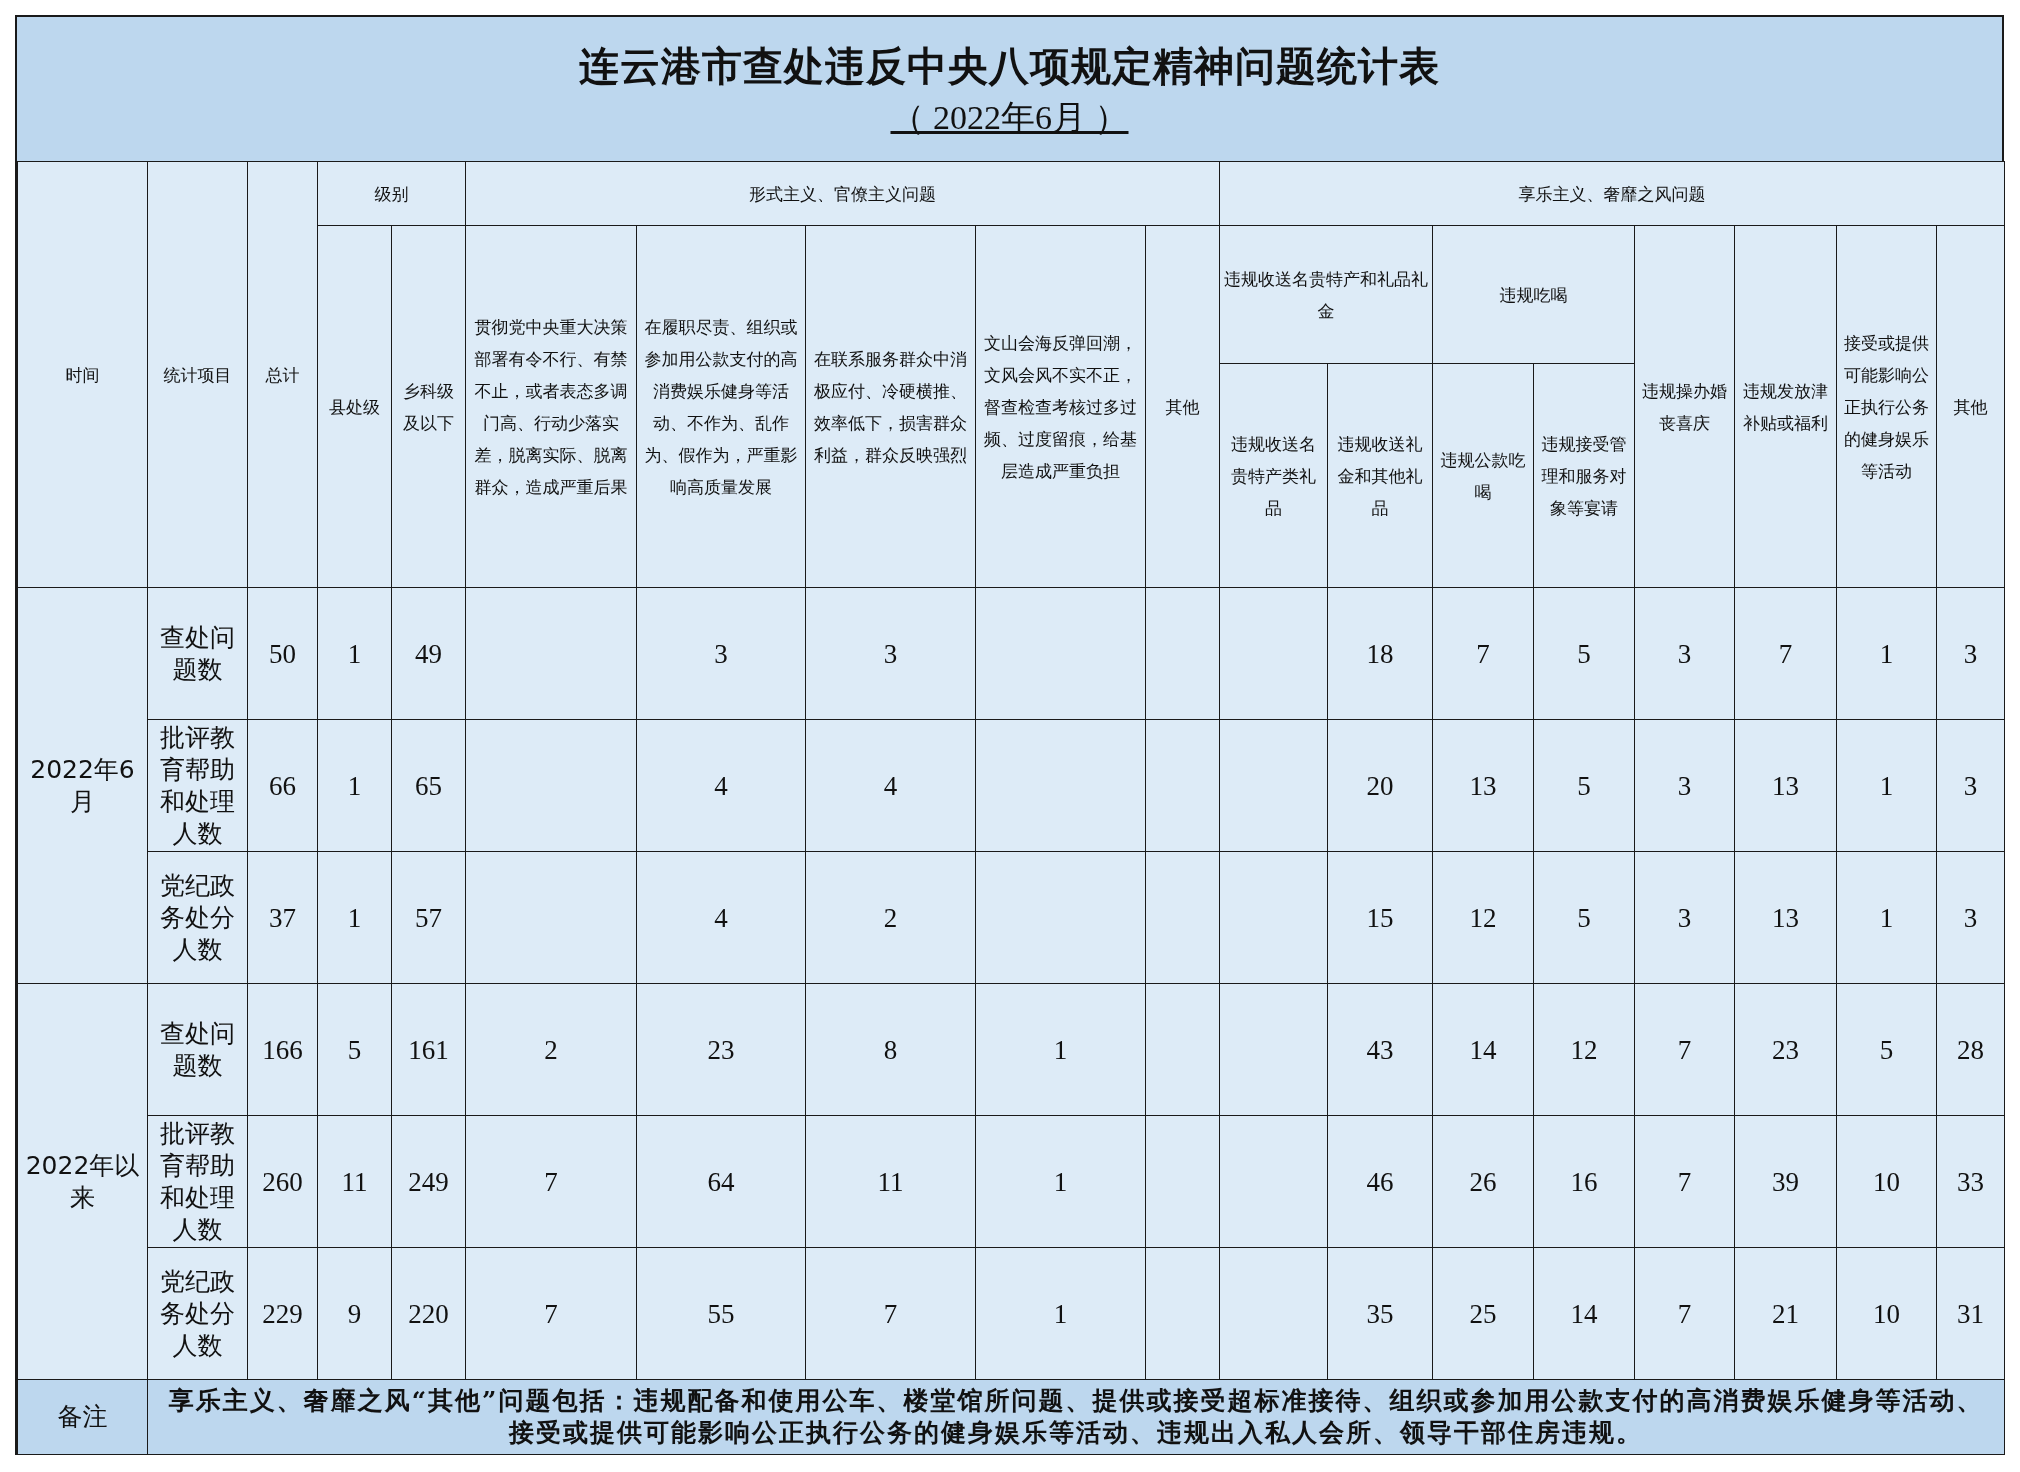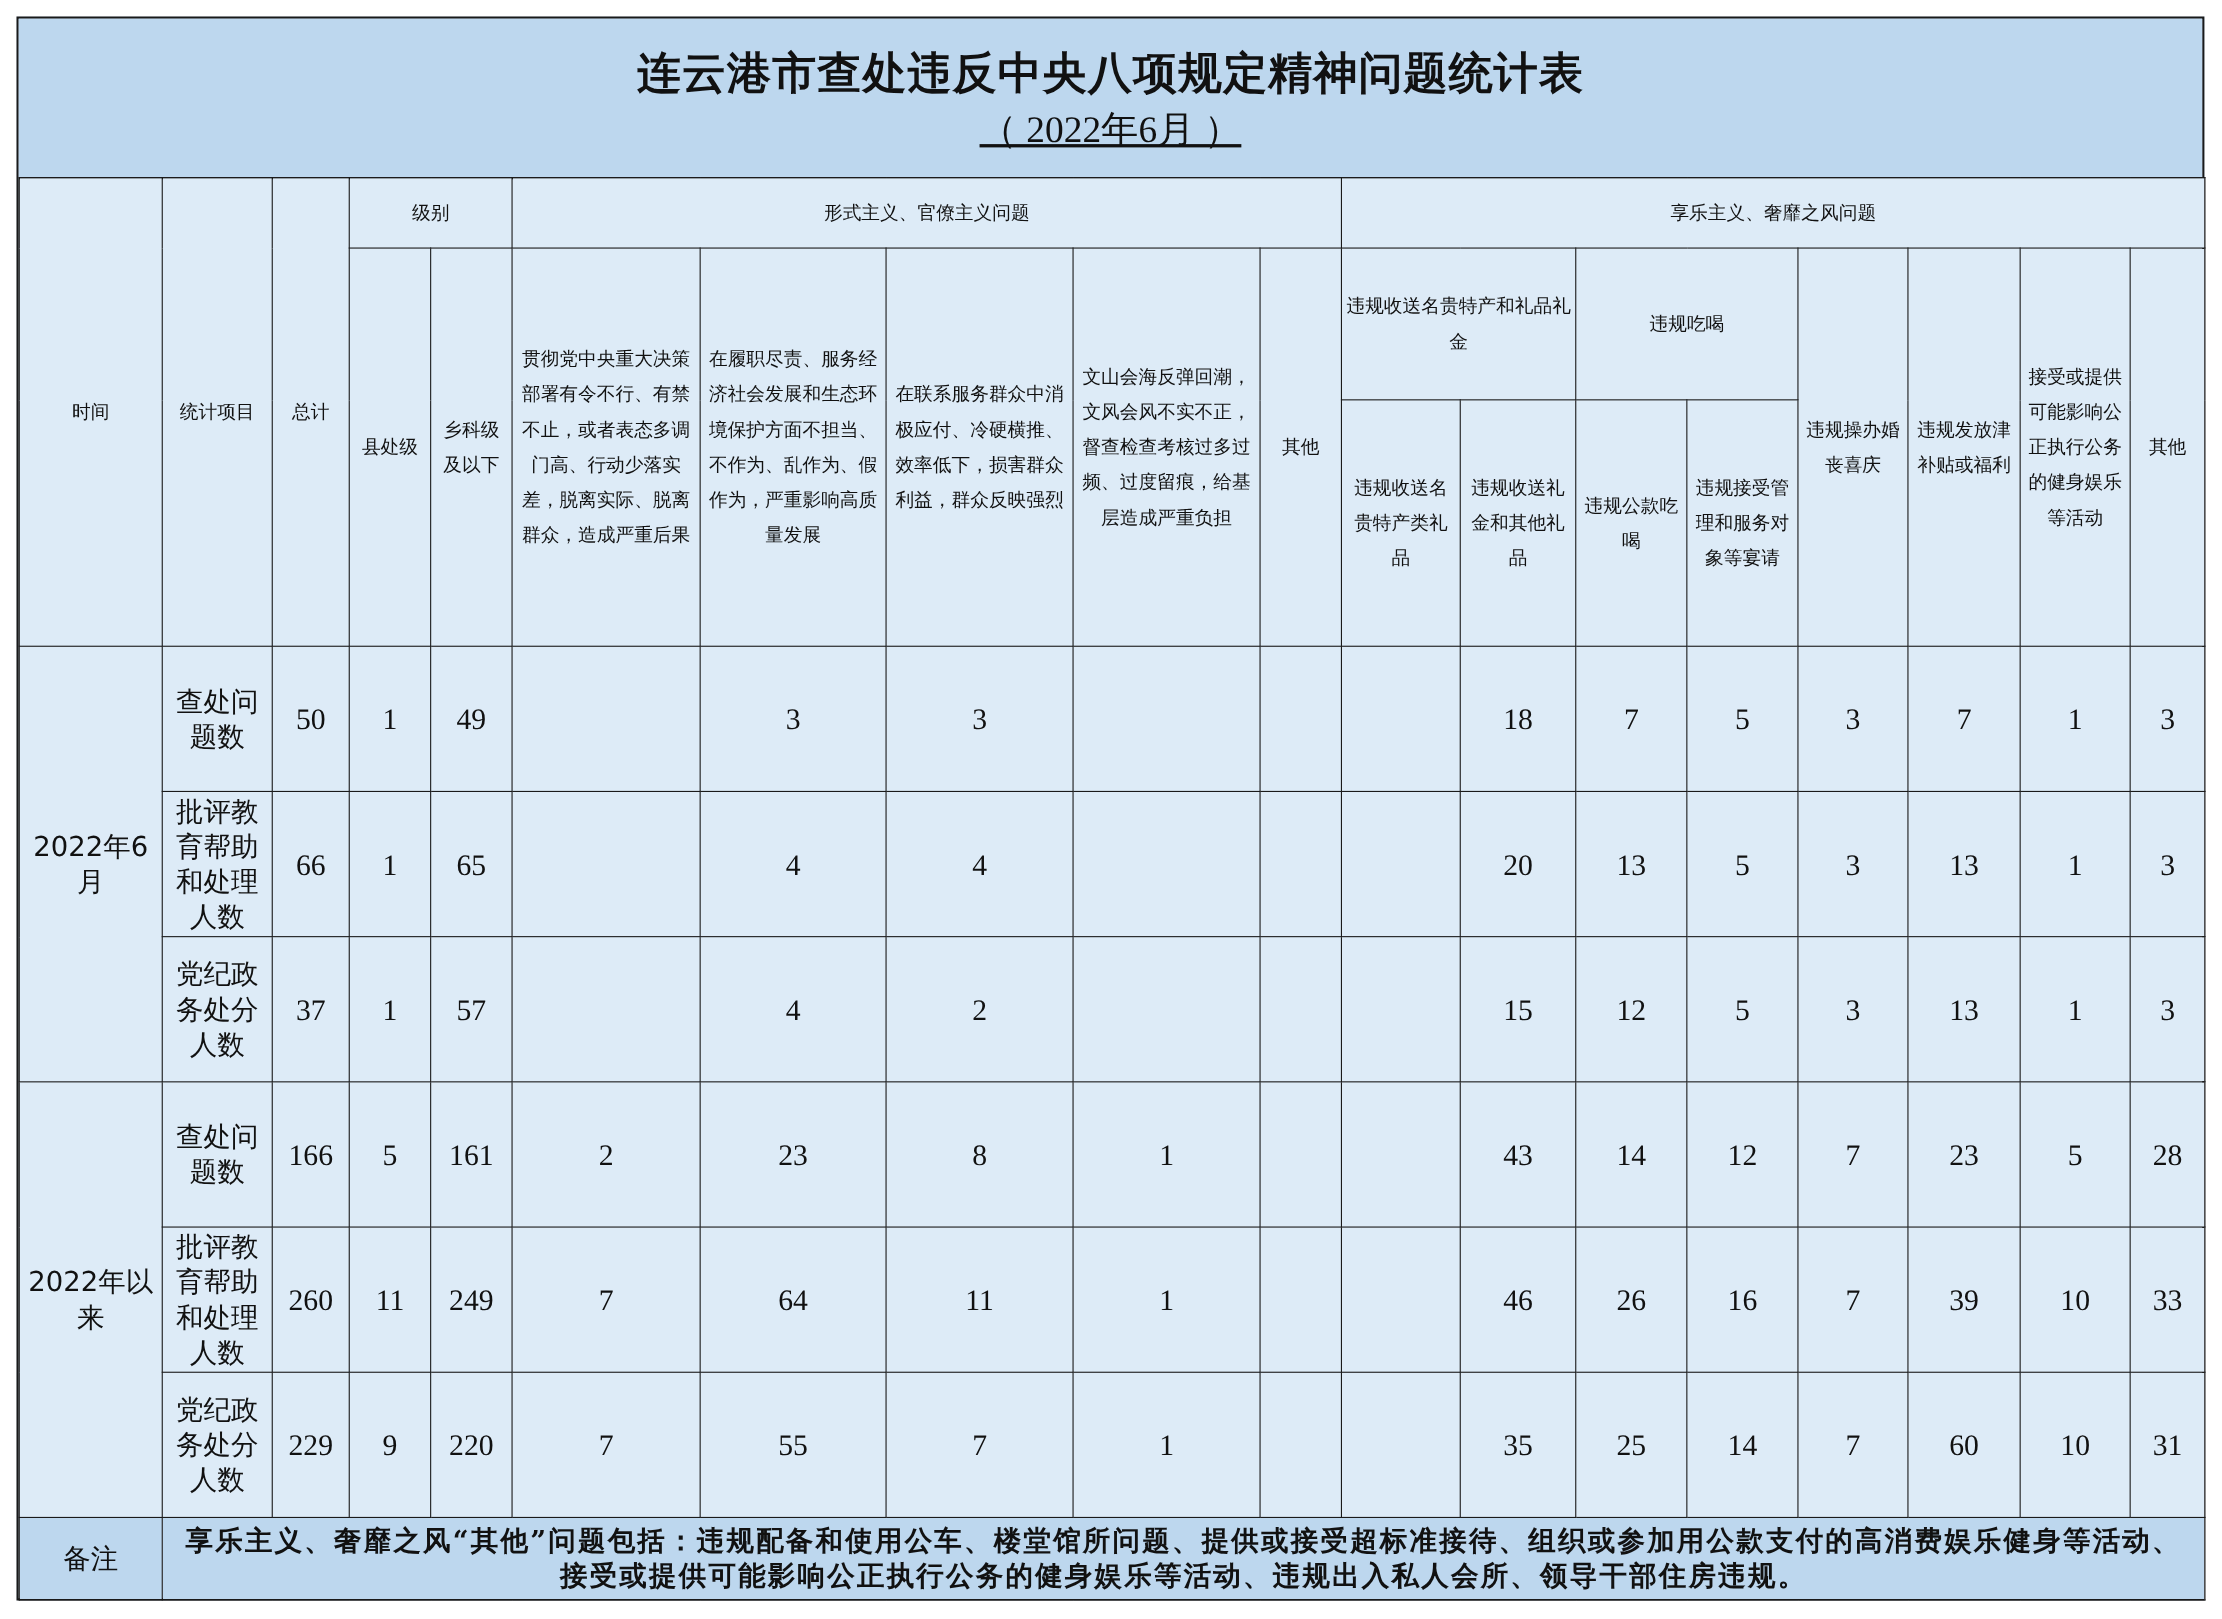--- a/index.html
+++ b/index.html
@@ -62,21 +62,21 @@
         <td rowspan="3" class="hdr">统计项目</td>
         <td rowspan="3" class="hdr">总计</td>
         <td colspan="2" class="hdr">级别</td>
         <td colspan="5" class="hdr">形式主义、官僚主义问题</td>
         <td colspan="8" class="hdr">享乐主义、奢靡之风问题</td>
       </tr>
       <tr style="height:138px">
         <td rowspan="2" class="hdr">县处级</td>
         <td rowspan="2" class="hdr">乡科级及以下</td>
         <td rowspan="2" class="hdr">贯彻党中央重大决策部署有令不行、有禁不止，或者表态多调门高、行动少落实差，脱离实际、脱离群众，造成严重后果</td>
-        <td rowspan="2" class="hdr">在履职尽责、服务经济社会发展和生态环境保护方面不担当、不作为、乱作为、假作为，严重影响高质量发展</td>
+        <td rowspan="2" class="hdr">在履职尽责、组织或参加用公款支付的高消费娱乐健身等活动、不作为、乱作为、假作为，严重影响高质量发展</td>
         <td rowspan="2" class="hdr">在联系服务群众中消极应付、冷硬横推、效率低下，损害群众利益，群众反映强烈</td>
         <td rowspan="2" class="hdr">文山会海反弹回潮，文风会风不实不正，督查检查考核过多过频、过度留痕，给基层造成严重负担</td>
         <td rowspan="2" class="hdr">其他</td>
         <td colspan="2" class="hdr">违规收送名贵特产和礼品礼金</td>
         <td colspan="2" class="hdr">违规吃喝</td>
         <td rowspan="2" class="hdr">违规操办婚丧喜庆</td>
         <td rowspan="2" class="hdr">违规发放津补贴或福利</td>
         <td rowspan="2" class="hdr">接受或提供可能影响公正执行公务的健身娱乐等活动</td>
         <td rowspan="2" class="hdr">其他</td>
       </tr>
@@ -193,21 +193,21 @@
         <td class="num">7</td>
         <td class="num">55</td>
         <td class="num">7</td>
         <td class="num">1</td>
         <td class="num"></td>
         <td class="num"></td>
         <td class="num">35</td>
         <td class="num">25</td>
         <td class="num">14</td>
         <td class="num">7</td>
-        <td class="num">60</td>
+        <td class="num">21</td>
         <td class="num">10</td>
         <td class="num">31</td>
       </tr>
 
       <tr style="height:75px">
         <td class="note-label">备注</td>
         <td colspan="17" class="note-text">享乐主义、奢靡之风“其他”问题包括：违规配备和使用公车、楼堂馆所问题、提供或接受超标准接待、组织或参加用公款支付的高消费娱乐健身等活动、接受或提供可能影响公正执行公务的健身娱乐等活动、违规出入私人会所、领导干部住房违规。</td>
       </tr>
     </tbody>
   </table>

